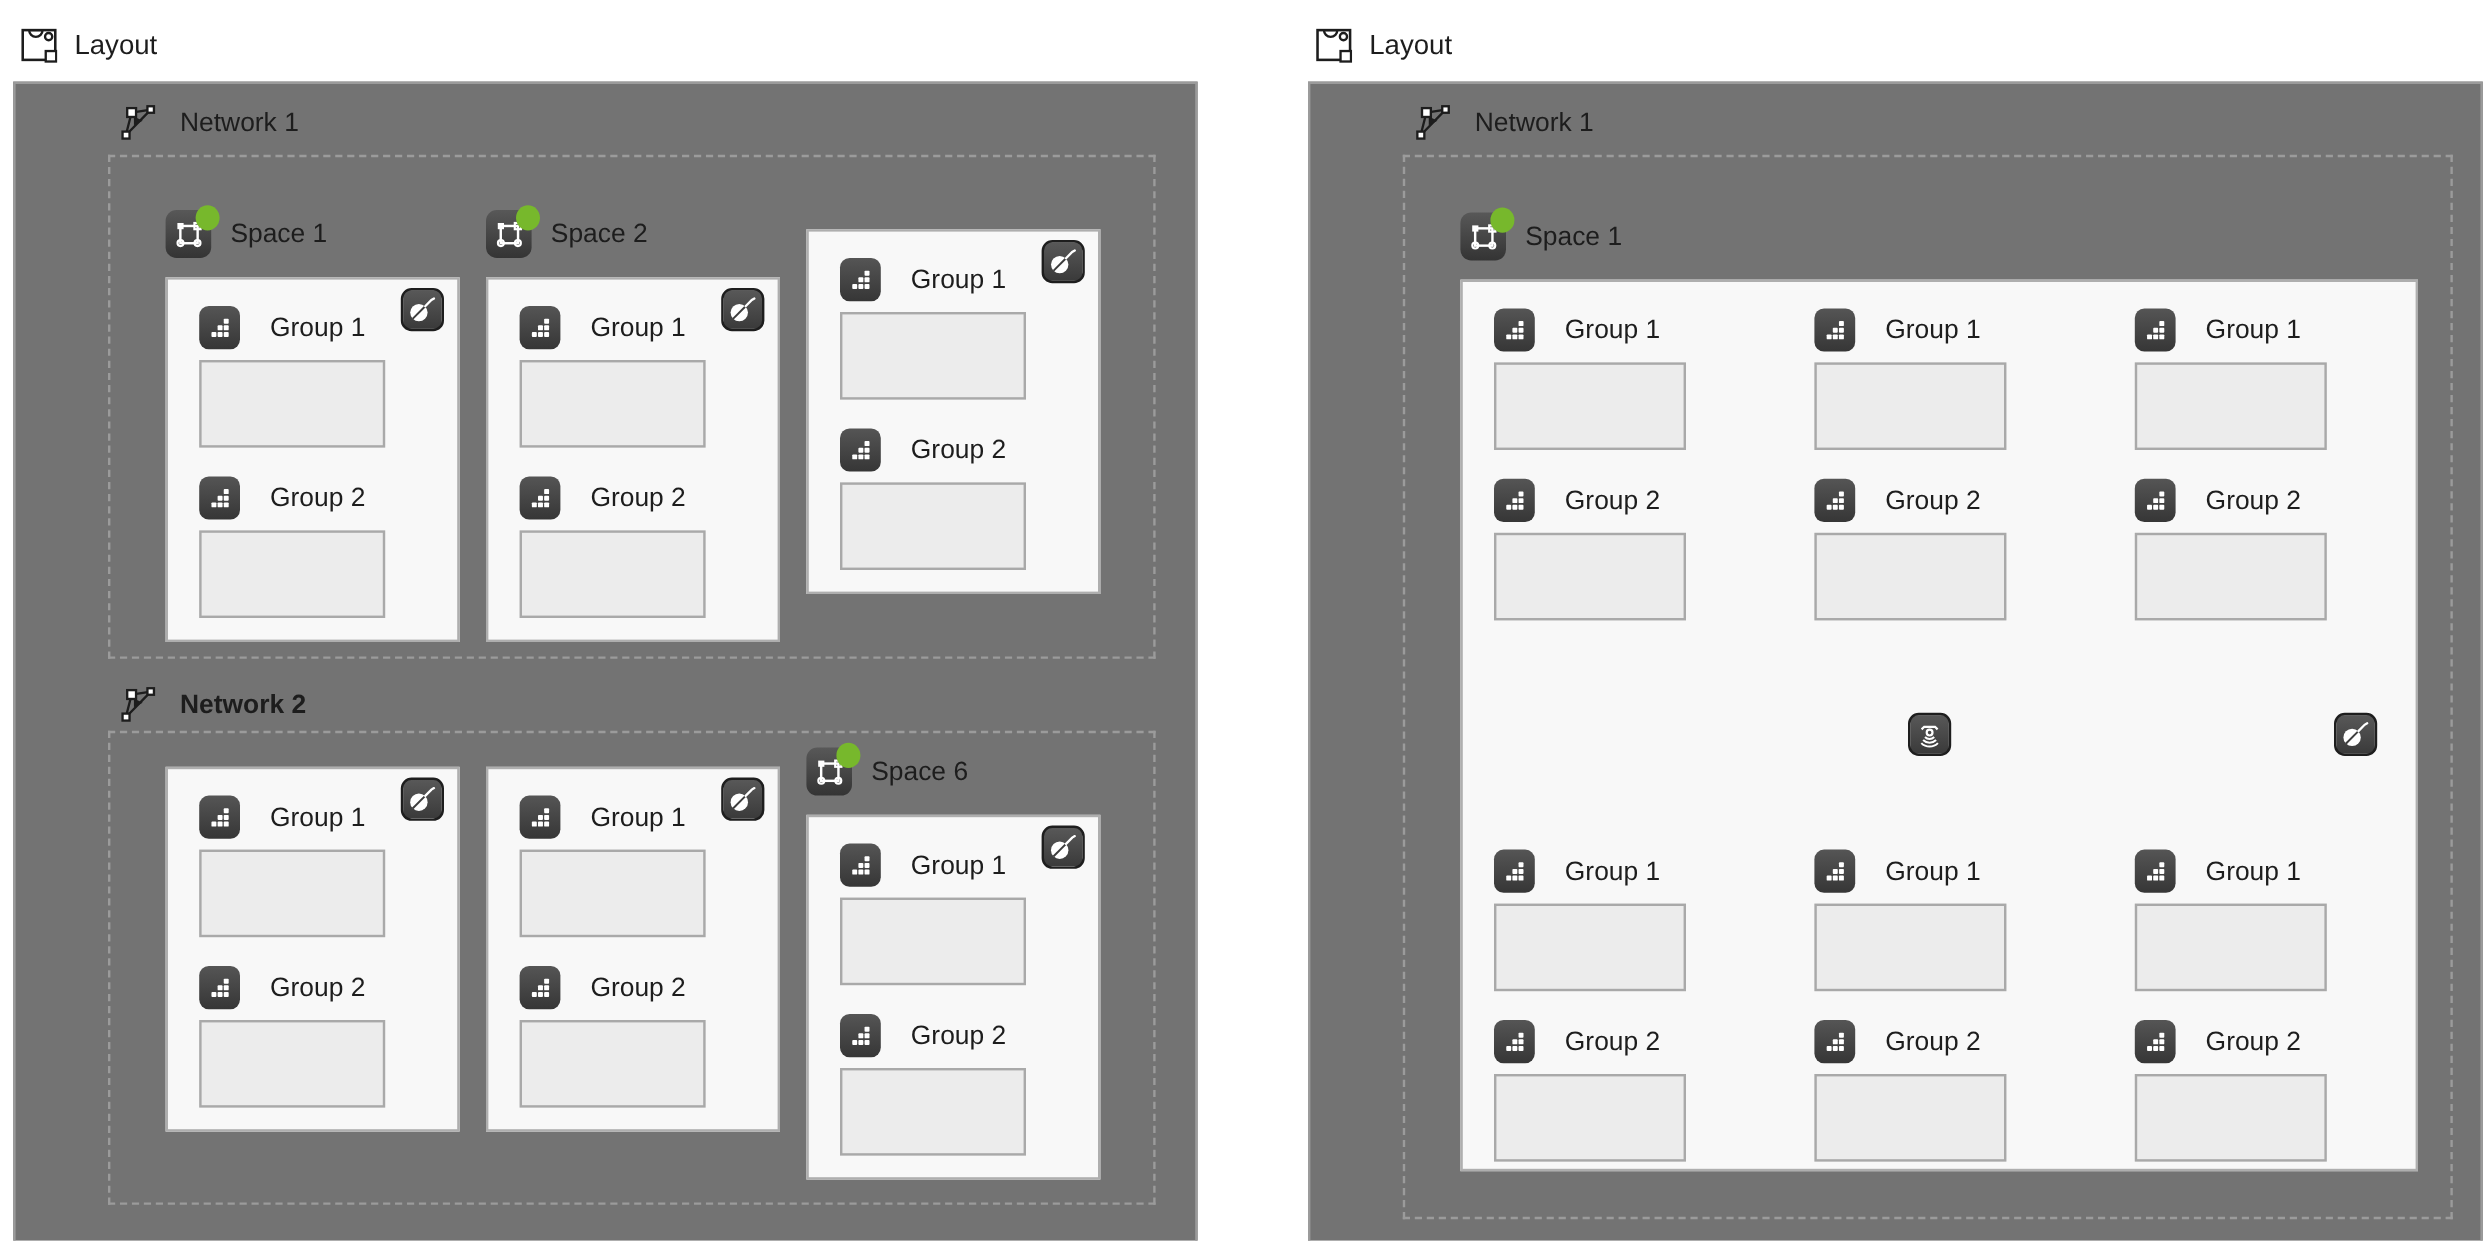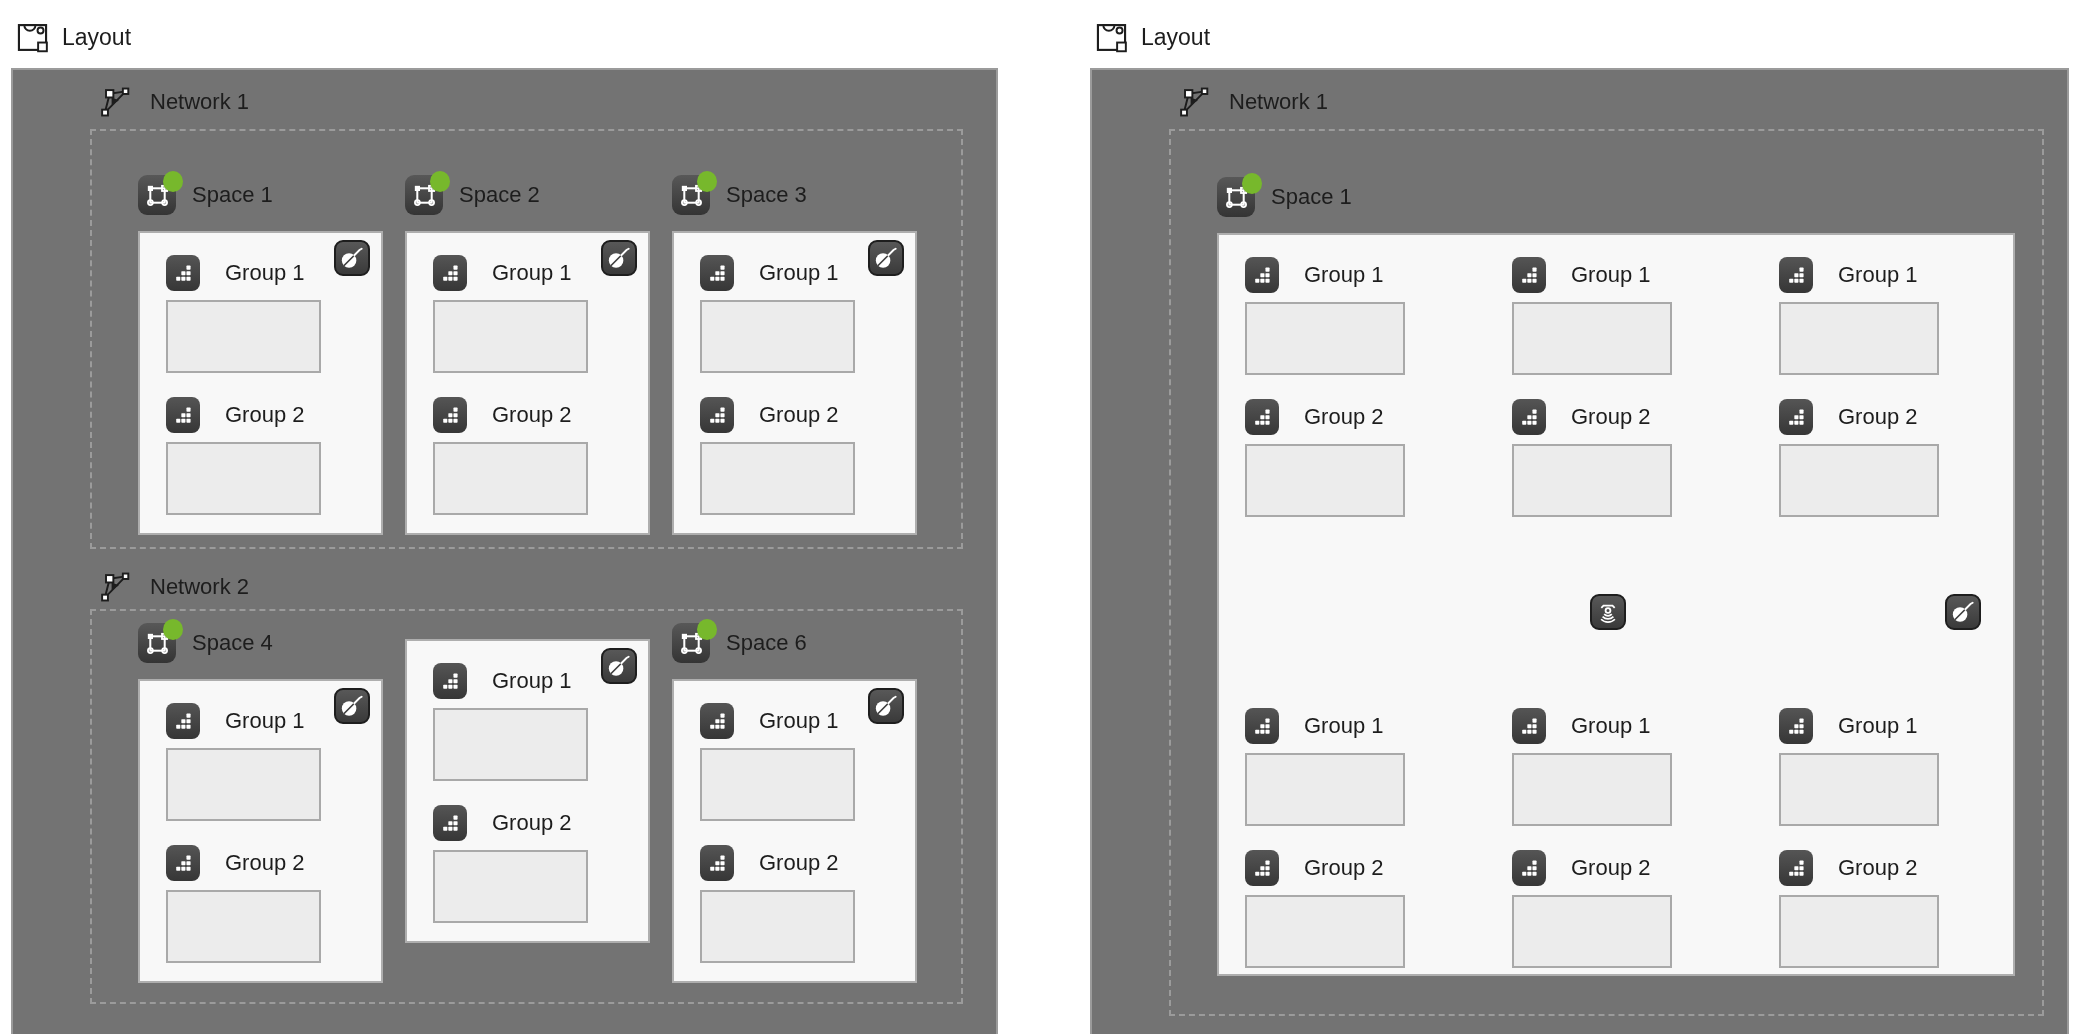--- a/index.html
+++ b/index.html
@@ -12,21 +12,21 @@
   #panelR{left:1090px;width:979px;}
 
   .panel-title{display:flex;align-items:center;gap:14px;height:34px;margin-left:6px;}
   .panel-title .t-icon{width:31px;height:31px;color:#1d1d1d;}
   .panel-title .lbl{font-size:23px;}
 
   .outer-box{margin-top:14px;border:2px solid #9b9b9b;height:968px;box-sizing:border-box;background:#737373;}
 
   .network-header{display:flex;align-items:center;gap:19px;height:32px;margin:16px 0 11px 87px;}
   .network-header .n-icon{width:31px;height:31px;color:#1d1d1d;}
-  .network-header.second{margin-top:22px;margin-bottom:6px;}
+  .network-header.second{margin-top:22px;margin-bottom:6px;font-weight:bold;}
 
   .dashed-box{border:2px dashed #9b9b9b;margin:0 33px 0 77px;box-sizing:border-box;text-align:center;}
   .dashed-box.single{margin-right:23px;}
   .spaces-row{display:flex;gap:22px;padding:44px 43px 12px 46px;}
   .dashed-box.second .spaces-row{padding-top:12px;padding-bottom:19px;}
   .space-single{padding:46px 0 38px 46px;}
 
   .chip{display:inline-grid;place-items:center;position:relative;flex:none;}
   .space-chip{width:38px;height:40px;border-radius:9px;background:linear-gradient(180deg,#585858,#343434);}
   .space-chip svg{width:27px;height:27px;}
@@ -198,29 +198,20 @@
                       </svg>
                     </span>
                   <span class="lbl">Group 2</span>
                 </div>
                 <div class="group-rect"></div>
               </div>
             </div>
           </div>
 
           <div class="space-col">
-            <div class="space-header">
-              <span class="chip space-chip">
-                <svg viewBox="0 0 24 24">
-                    <use href="#i-space"></use>
-                  </svg>
-                <span class="status-dot"></span>
-              </span>
-              <span class="lbl">Space 3</span>
-            </div>
             <div class="space-body">
               <span class="chip icon-chip corner">
                   <svg viewBox="0 0 36 36">
                     <use href="#i-bomb"></use>
                   </svg>
                 </span>
               <div class="group">
                 <div class="group-header">
                   <span class="chip group-chip">
                       <svg viewBox="0 0 18 18">
@@ -251,29 +242,20 @@
       <div class="network-header second">
         <svg class="n-icon">
             <use href="#i-network"></use>
           </svg>
         <span class="lbl">Network 2</span>
       </div>
       <div class="dashed-box second">
         <div class="spaces-row">
 
           <div class="space-col">
-            <div class="space-header">
-              <span class="chip space-chip">
-                <svg viewBox="0 0 24 24">
-                    <use href="#i-space"></use>
-                  </svg>
-                <span class="status-dot"></span>
-              </span>
-              <span class="lbl">Space 4</span>
-            </div>
             <div class="space-body">
               <span class="chip icon-chip corner">
                   <svg viewBox="0 0 36 36">
                     <use href="#i-bomb"></use>
                   </svg>
                 </span>
               <div class="group">
                 <div class="group-header">
                   <span class="chip group-chip">
                       <svg viewBox="0 0 18 18">

